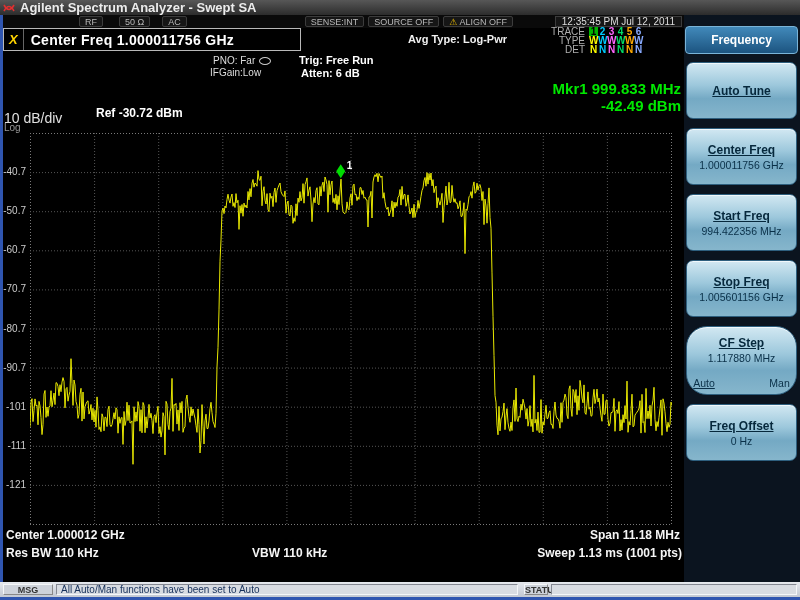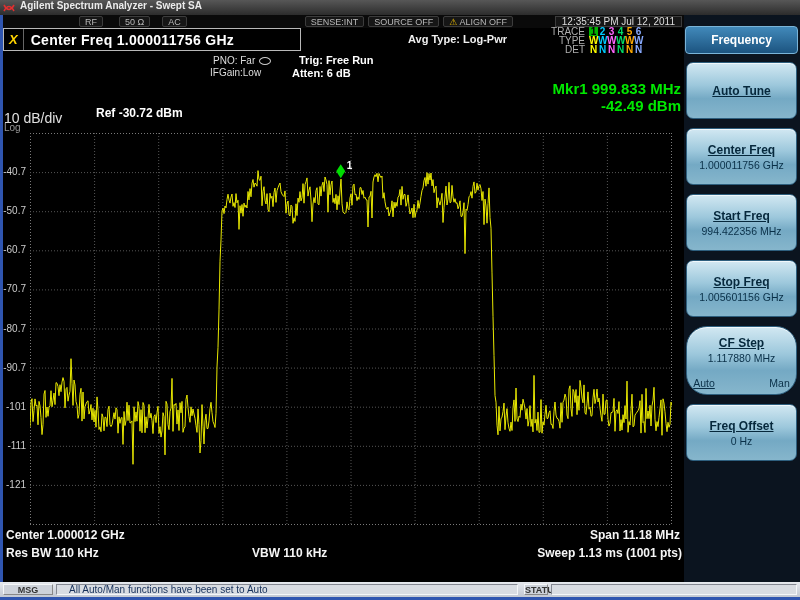--- a/index.html
+++ b/index.html
@@ -3,21 +3,21 @@
 <meta charset="utf-8">
 <title>Agilent Spectrum Analyzer - Swept SA</title>
 <style>
   html,body{margin:0;padding:0;background:#000;}
   .screen{position:relative;width:800px;height:600px;background:#000;overflow:hidden;
           font-family:"Liberation Sans",sans-serif;}
 
   
   .titlebar{position:absolute;left:0;top:0;width:800px;height:15px;
     background:linear-gradient(180deg,#575757,#2c2c2c);color:#ececec;
-    font-size:10px;font-weight:bold;display:flex;gap:5px;
+    font-size:13px;font-weight:bold;display:flex;align-items:center;gap:5px;
     padding-left:3px;box-sizing:border-box;}
   .agilent-logo{display:flex;align-items:center;}
 
   
   .statusrow{position:absolute;left:3px;top:15px;width:681px;height:13px;
     display:flex;align-items:center;font-size:9px;color:#b8b8b8;background:#0a0a0a;}
   .seg{border:1px solid #3c3c3c;background:#161616;border-radius:2px;
     padding:0 5px;height:11px;line-height:10px;white-space:nowrap;box-sizing:border-box;}
   .seg-rf{margin-left:76px;} .seg-imp{margin-left:16px;} .seg-ac{margin-left:12px;}
   .seg-sense{margin-left:118px;} .seg-source{margin-left:4px;} .seg-align{margin-left:4px;}
@@ -40,21 +40,21 @@
   .trow{display:flex;align-items:center;}
   .tlabel{width:34px;text-align:right;color:#b0b0b0;margin-right:4px;}
   .tr-cell{width:9px;text-align:center;font-weight:bold;display:inline-block;}
   .tr-sel{background:#00b400;color:#000;}
 
   
   .pno{position:absolute;left:213px;top:55px;font-size:10px;color:#ddd;display:flex;align-items:center;}
   .hand-icon{display:inline-block;width:10px;height:6px;border:1px solid #ccc;border-radius:50%;margin-left:4px;}
   .ifgain{position:absolute;left:210px;top:67px;font-size:10px;color:#ddd;}
   .trig{position:absolute;left:299px;top:54px;font-size:11px;font-weight:bold;color:#fff;}
-  .atten{position:absolute;left:292px;top:67px;font-size:11px;font-weight:bold;color:#fff;}
+  .atten{position:absolute;left:301px;top:67px;font-size:11px;font-weight:bold;color:#fff;}
 
   .mkr{position:absolute;right:119px;top:80px;text-align:right;font-size:15px;font-weight:bold;
     color:#00e800;line-height:17px;white-space:nowrap;}
 
   .scale{position:absolute;left:4px;top:110px;font-size:14px;color:#e0e0e0;}
   .ref{position:absolute;left:84px;top:106px;font-size:12px;font-weight:bold;color:#fff;padding-left:12px;}
   .logmode{position:absolute;left:4px;top:122px;font-size:10px;color:#999;}
 
   #ylabels{position:absolute;left:0;top:0;width:28px;height:600px;pointer-events:none;}
   .ylabel{position:absolute;left:0;width:26px;text-align:right;font-size:10px;color:#ccc;}
@@ -86,21 +86,21 @@
 
   
   .msgbar{position:absolute;left:0;top:582px;width:800px;height:15px;
     background:linear-gradient(180deg,#e6e9ee,#c2c8d2);display:flex;align-items:center;font-size:9px;}
   .raised{width:50px;text-align:center;font-weight:bold;color:#333;background:#cdd2da;
     border:1px solid;border-color:#f4f6f8 #888 #888 #f4f6f8;height:11px;line-height:10px;box-sizing:border-box;}
   .msg-label{margin-left:3px;}
   .status-label{margin-left:6px;width:24px;}
   .sunken{height:11px;line-height:10px;background:#d8dce2;border:1px solid;
     border-color:#848892 #f4f6f8 #f4f6f8 #848892;box-sizing:border-box;}
-  .msg-field{margin-left:3px;width:462px;color:#16305a;font-size:10px;padding-left:12px;
+  .msg-field{margin-left:3px;width:462px;color:#16305a;font-size:10px;padding-left:4px;
     white-space:nowrap;overflow:hidden;}
   .msg-field2{margin-left:3px;flex:1;margin-right:3px;}
 </style>
 </head>
 <body>
 
 <div class="screen">
 
   <div class="titlebar">
     <span class="agilent-logo">

